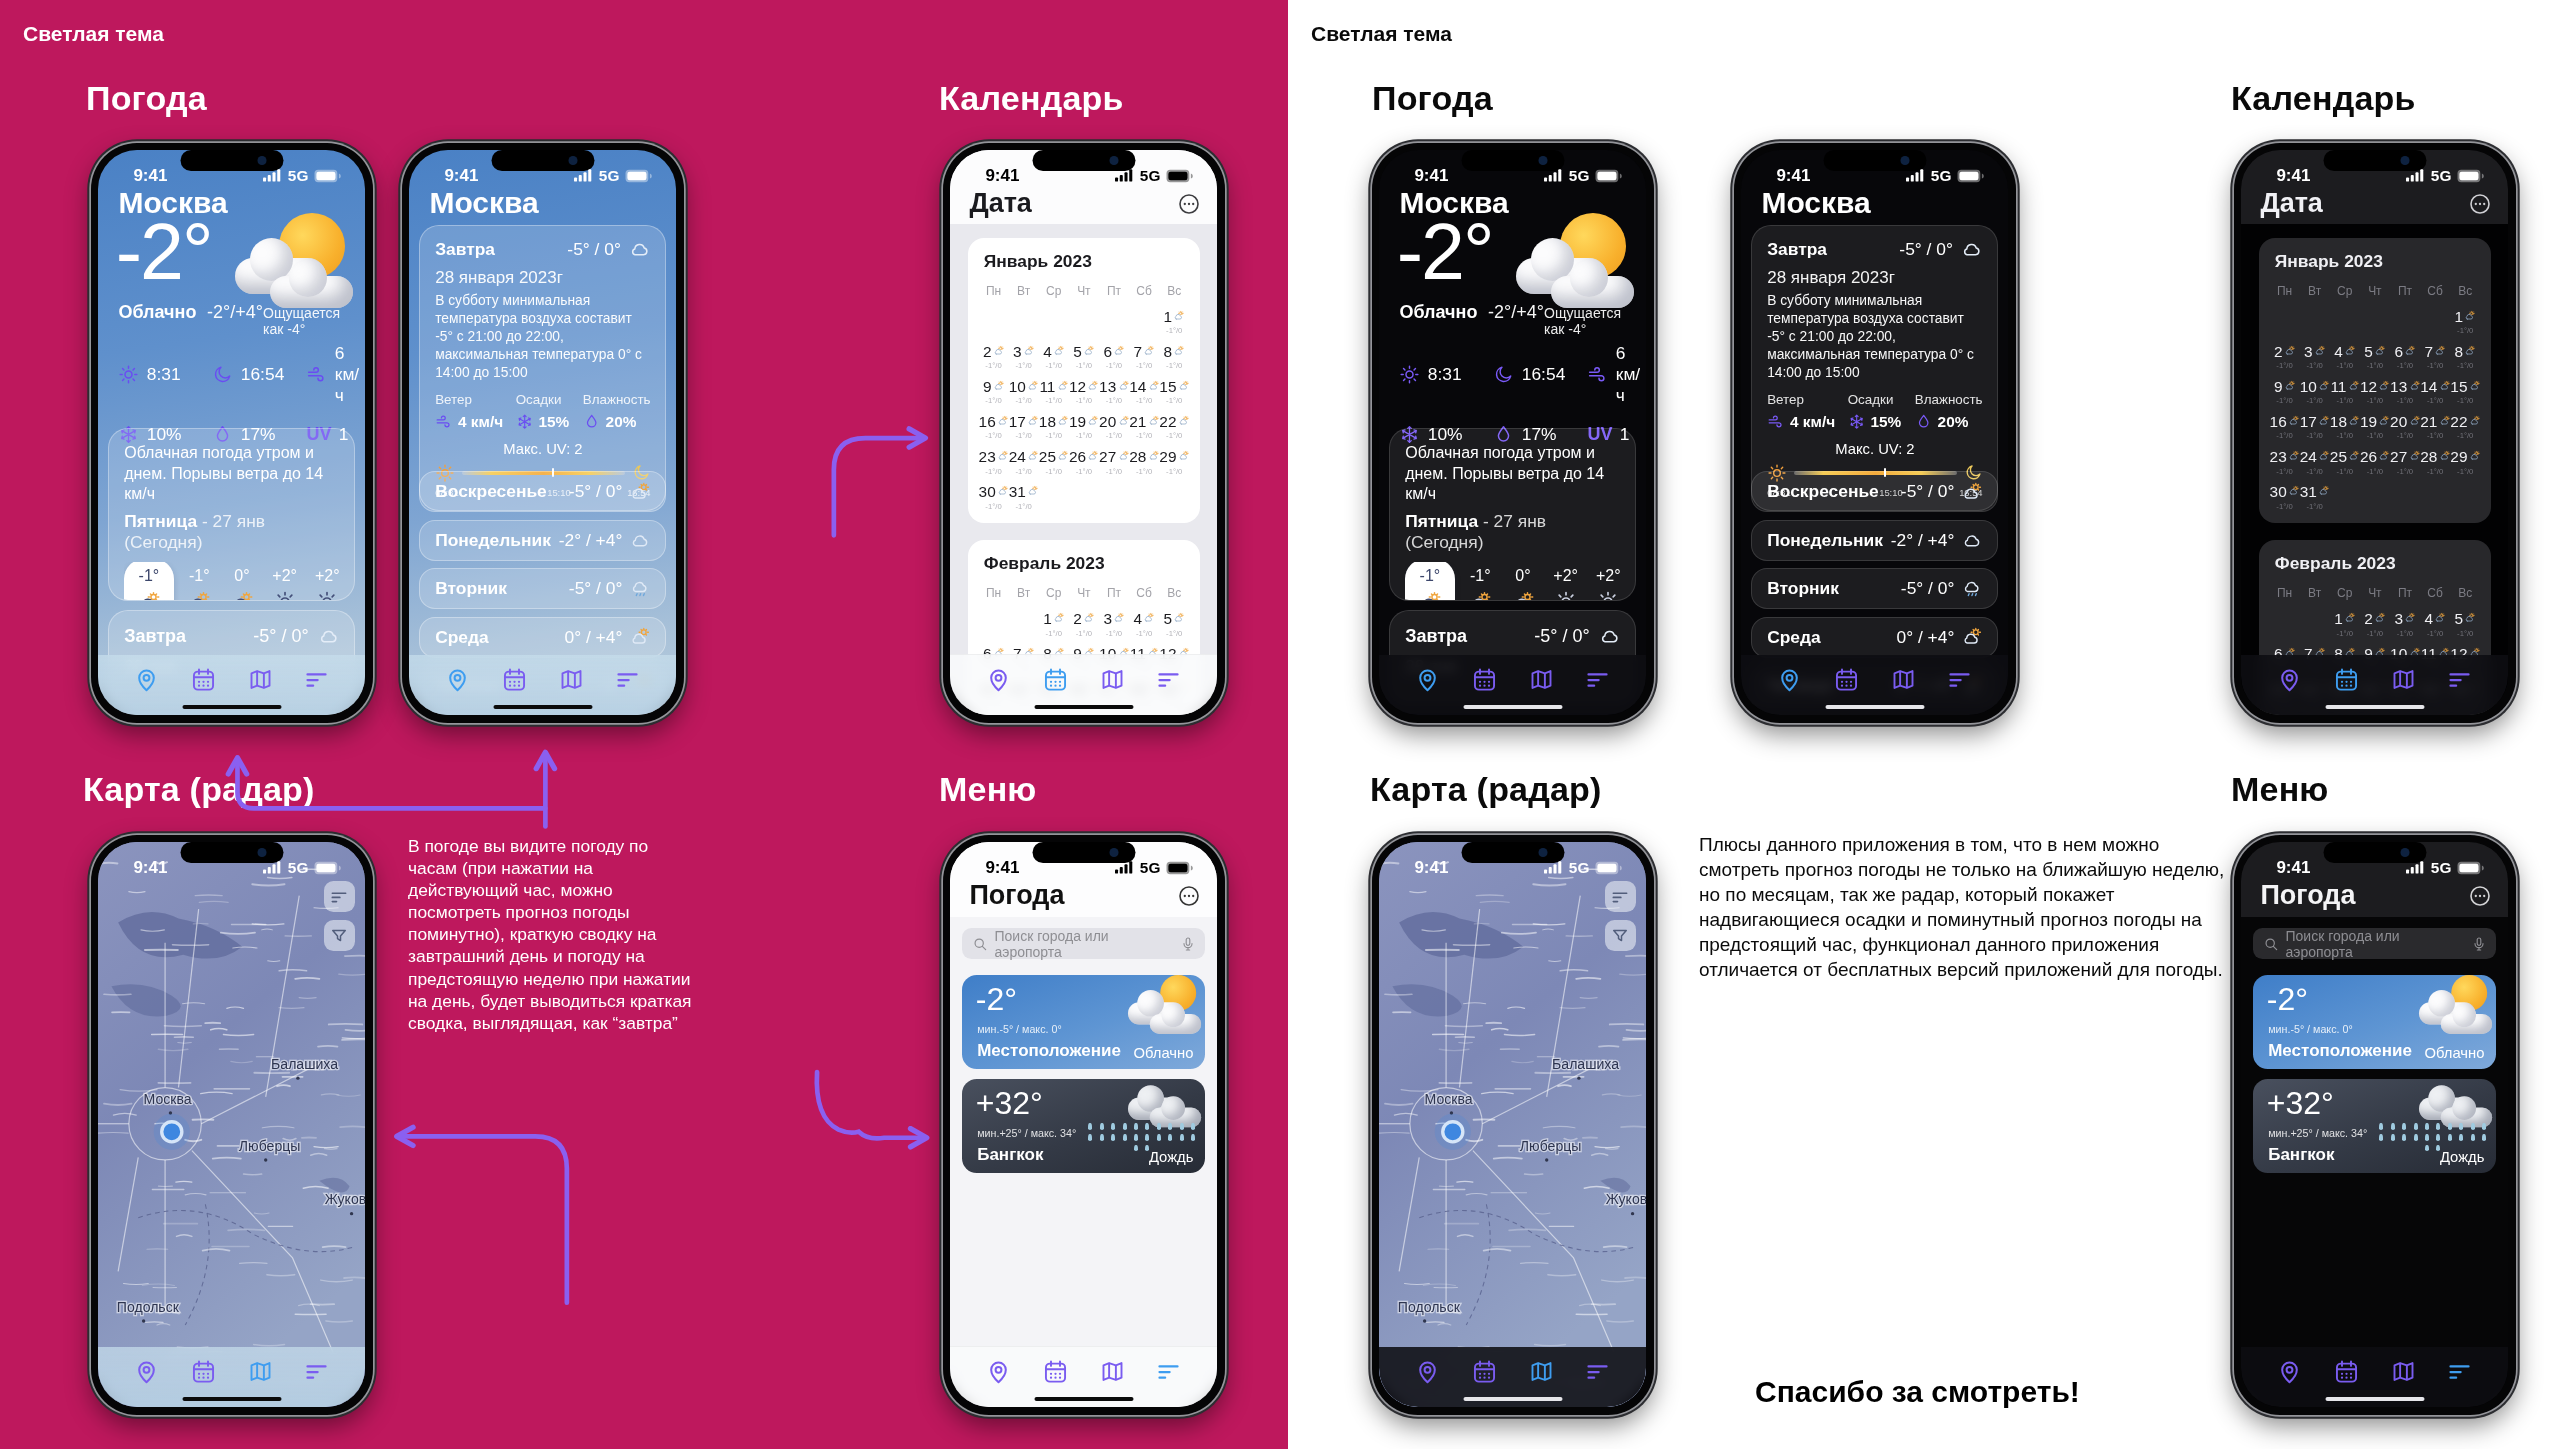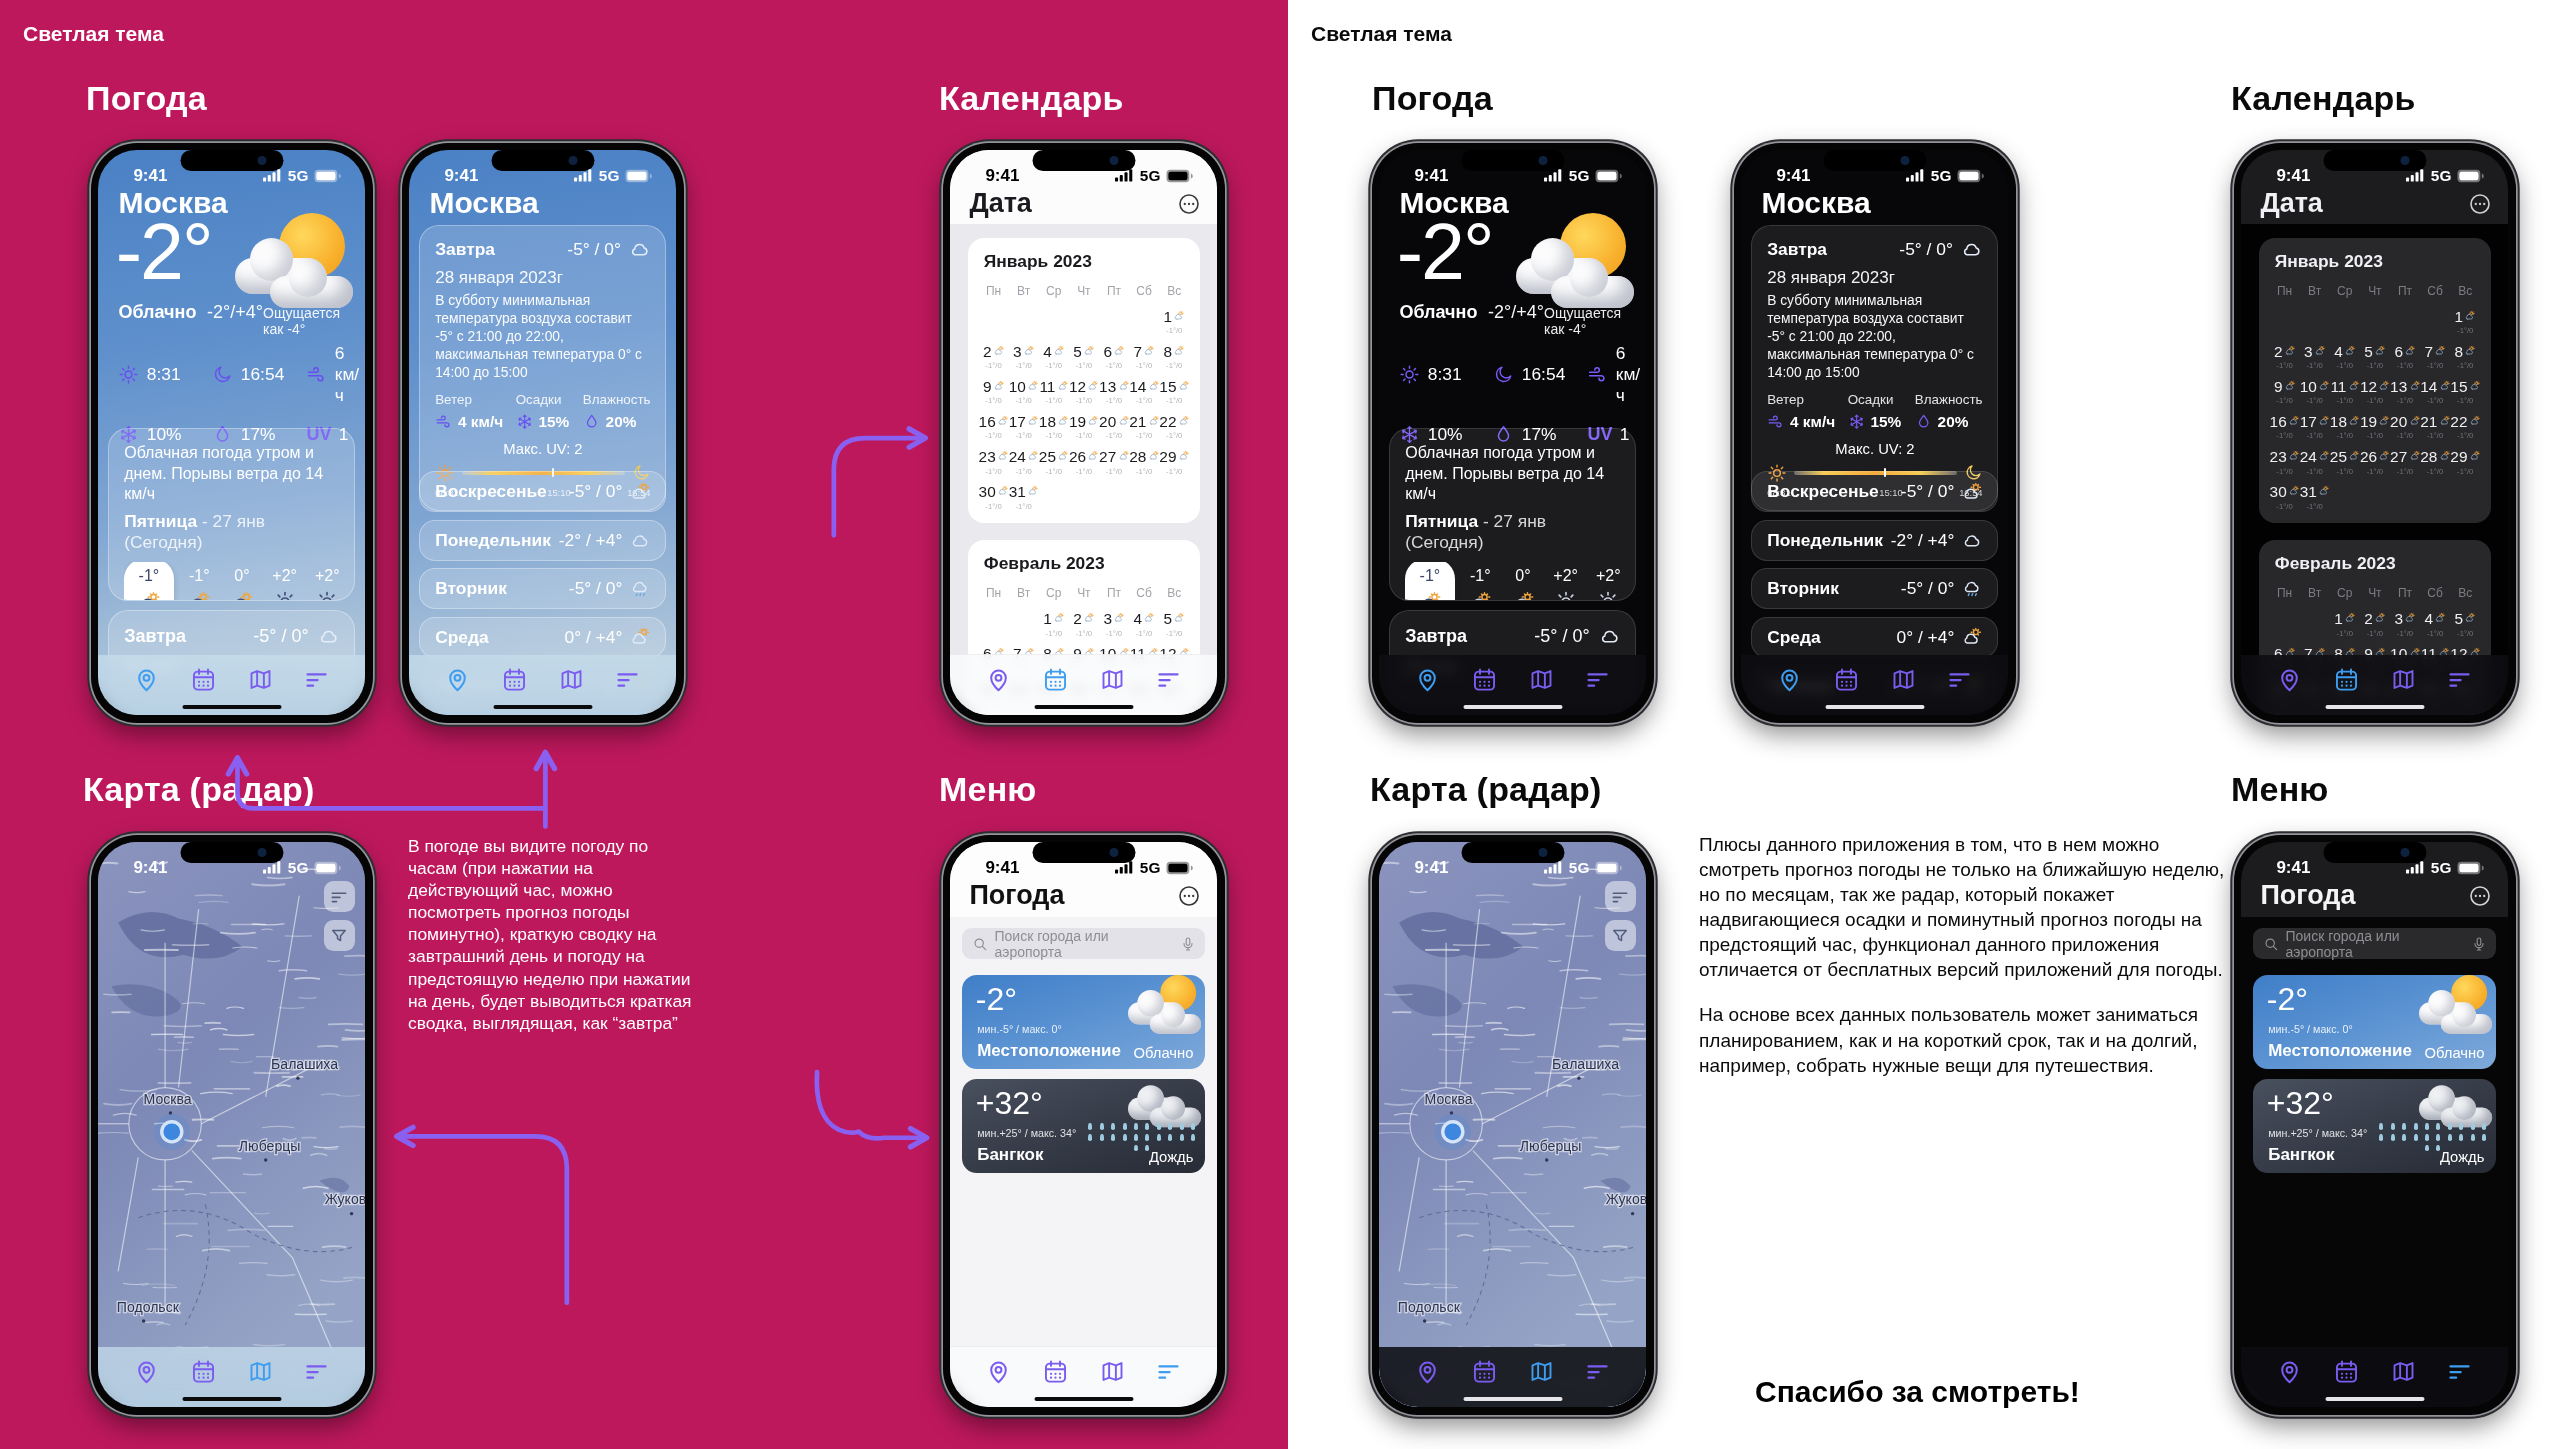--- a/index.html
+++ b/index.html
@@ -3467,18 +3467,17 @@
             <div class="homebar"></div>
           </div>
         </div>
         <div class="notch">
           <i></i>
         </div>
       </div>
 
     <div class="darktext" style="left:411px;top:832px;width:537px">
       <p>Плюсы данного приложения в том, что в нем можно смотреть прогноз погоды не только на ближайшую неделю, но по месяцам, так же радар, который покажет надвигающиеся осадки и поминутный прогноз погоды на предстоящий час, функционал данного приложения отличается от бесплатных версий приложений для погоды.</p>
-      <p>На основе всех данных пользователь может заниматься планированием, как и на короткий срок, так и на долгий, например, собрать нужные вещи для путешествия.</p>
     </div>
     <div class="thanks" style="left:467px;top:1375px">Спасибо за смотреть!</div>
   </section>
 </div>
 
 
 </body></html>

